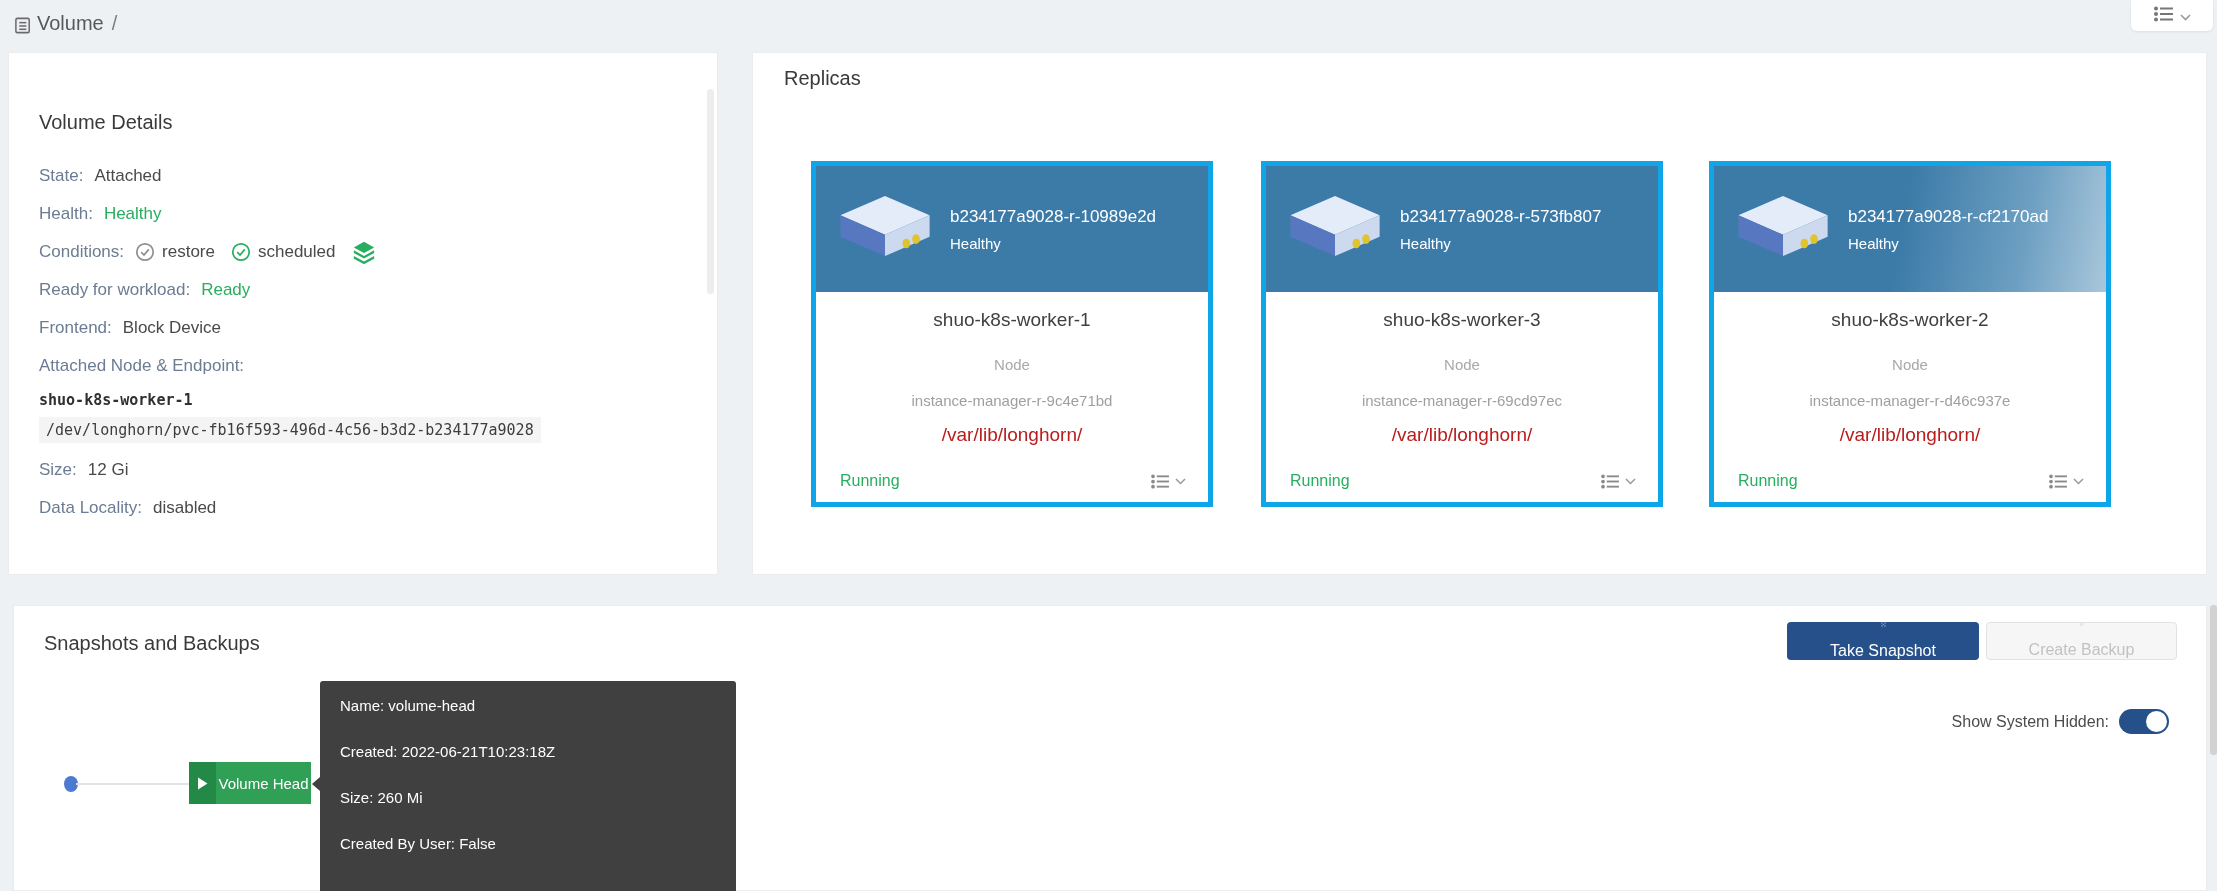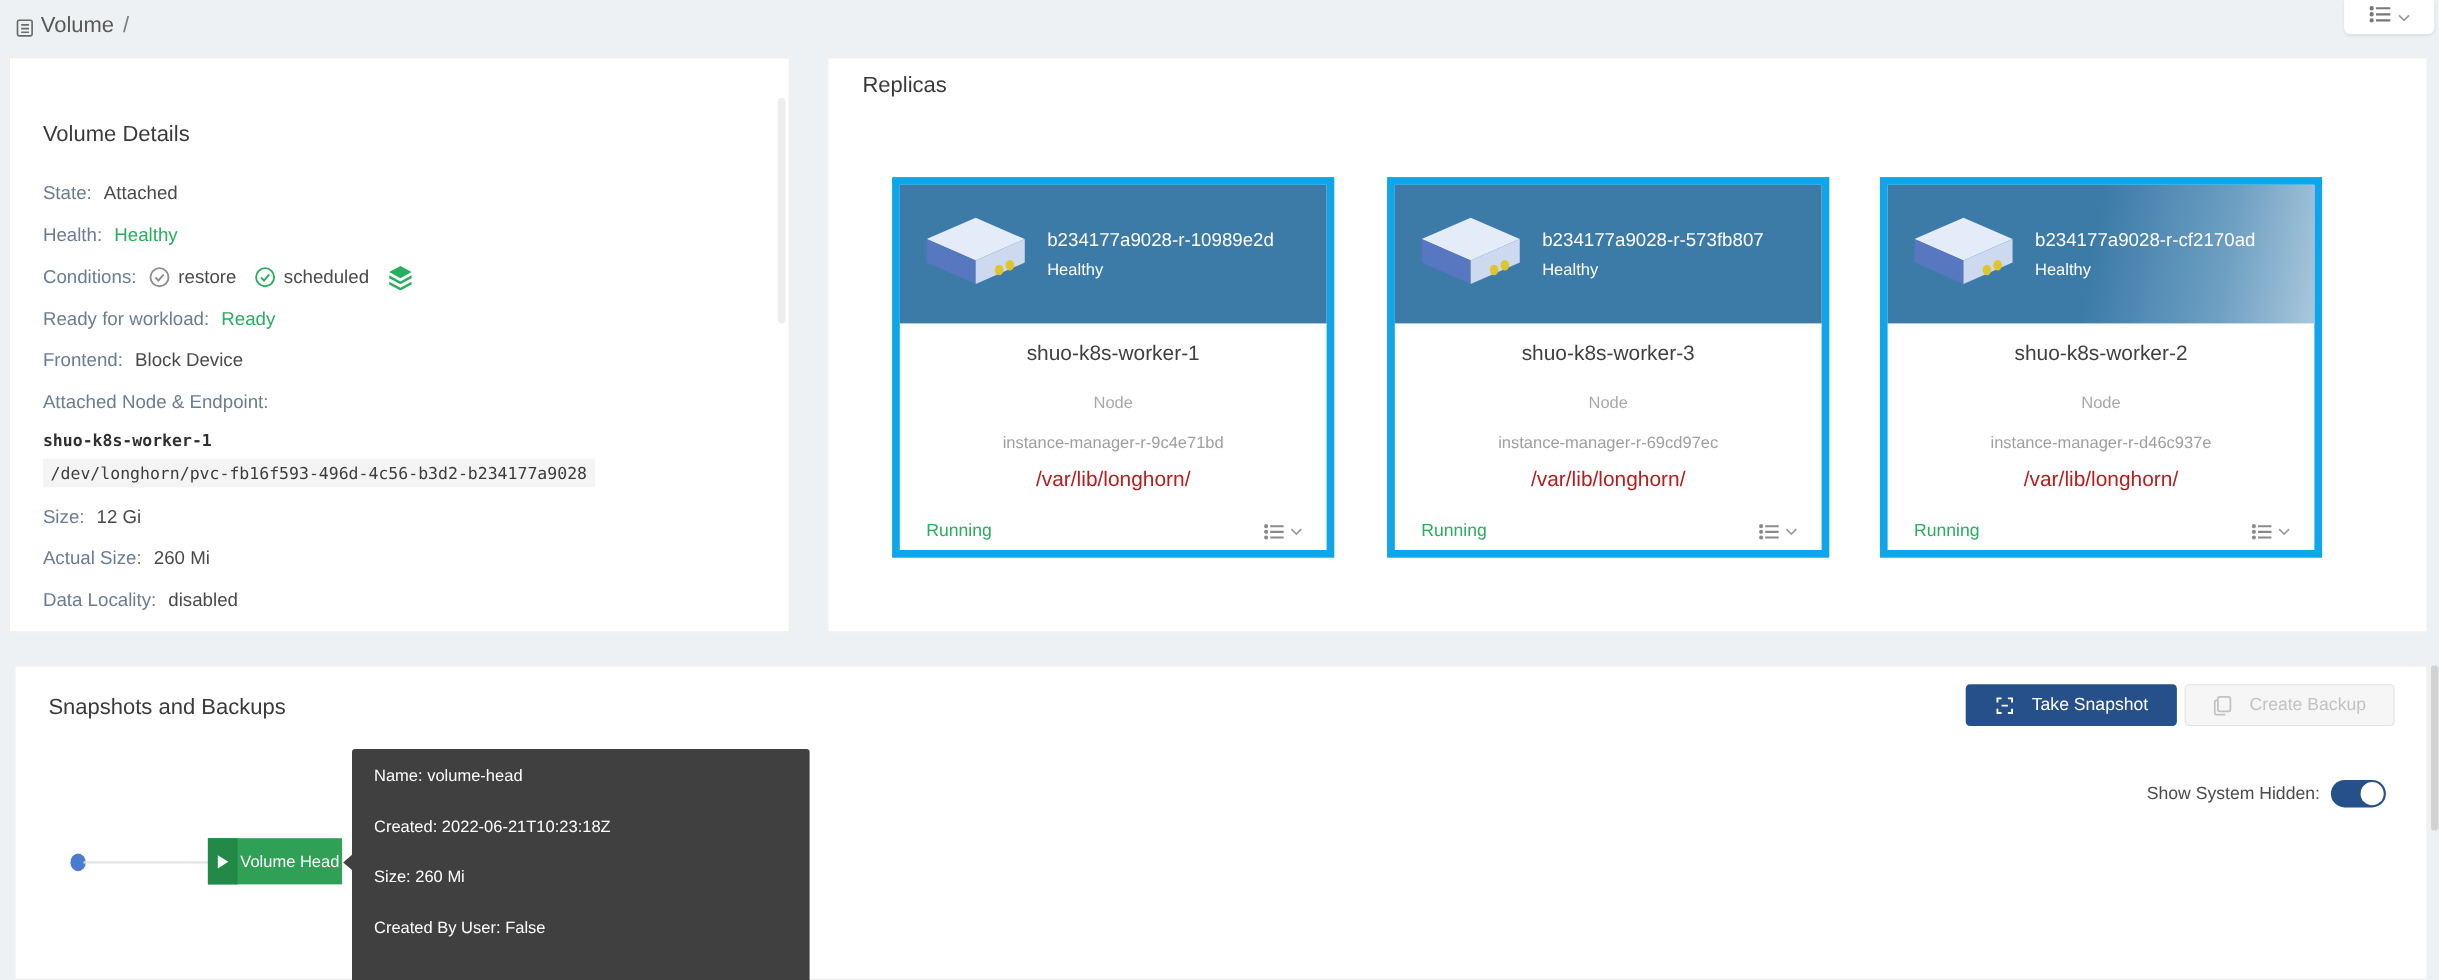--- a/index.html
+++ b/index.html
@@ -30,39 +30,39 @@
   .vd-value{color:#4a4a4a;}
   .vd-green{color:#27ae5f;}
   .cond-item{display:flex;align-items:center;margin-right:16px;color:#4a4a4a;}
   .cond-item svg{margin-right:7px;}
   .mono-line{font-family:"DejaVu Sans Mono","Liberation Mono",monospace;font-size:15px;color:#303030;font-weight:bold;height:30px;display:flex;align-items:center;}
   .mono-path{font-family:"DejaVu Sans Mono","Liberation Mono",monospace;font-size:15px;color:#3d3d3d;background:#f4f4f4;
     padding:4px 7px;display:inline-block;margin:2px 0 8px 0;white-space:nowrap;}
   .vd-scrollthumb{position:absolute;right:3px;top:36px;width:7px;height:205px;background:#ededed;border-radius:4px;}
 
   
-  .rep-card{position:absolute;top:108px;width:402px;height:346px;border:7px solid #0ea5e9;background:#fff;box-sizing:border-box;}
+  .rep-card{position:absolute;top:108px;width:402px;height:346px;border:5px solid #0ea5e9;background:#fff;box-sizing:border-box;}
   .rep-card.c1{left:58px;}  .rep-card.c2{left:508px;}  .rep-card.c3{left:956px;}
   .rep-head{height:126px;background:#3c7ba8;display:flex;align-items:center;padding-left:22px;box-sizing:border-box;}
   .rep-card.c3 .rep-head{background:linear-gradient(100deg,#3c7ba8 48%,#68a and 0);background:linear-gradient(100deg,#3c7ba8 48%,#6d9fc2 78%,#a9c7db 100%);}
   .rep-head-text{margin-left:18px;color:#fff;}
   .rep-name{font-size:17px;line-height:22px;}
   .rep-health{font-size:15px;margin-top:7px;}
   .rep-body{position:relative;height:218px;text-align:center;}
   .rep-node{font-size:19px;color:#404040;padding-top:17px;}
   .rep-node-label{font-size:15px;color:#a8a8a8;margin-top:25px;}
   .rep-im{font-size:15px;color:#9f9f9f;margin-top:19px;}
   .rep-path{font-size:19px;color:#b91c1c;margin-top:15px;}
   .rep-foot{position:absolute;left:24px;right:22px;bottom:20px;display:flex;justify-content:space-between;align-items:center;}
   .rep-status{font-size:16px;color:#27ae5f;}
   .rep-menu{display:flex;align-items:center;gap:5px;cursor:pointer;}
 
   
   .btn{position:absolute;top:16px;height:38px;border-radius:4px;display:flex;align-items:center;justify-content:center;
-    font-size:16px;box-sizing:border-box;cursor:pointer;gap:15px;}
+    font-size:16px;box-sizing:border-box;cursor:pointer;gap:15px;flex-direction:column;}
   .btn-snap{left:1773px;width:192px;background:#26508a;color:#fff;}
   .btn-backup{left:1972px;width:191px;background:#f6f6f6;color:#c2c2c2;border:1px solid #e2e2e2;cursor:default;}
   .ssh-row{position:absolute;top:103px;right:37px;display:flex;align-items:center;gap:10px;}
   .ssh-label{font-size:16px;color:#4c4c4c;}
   .toggle{width:50px;height:25px;border-radius:13px;background:#26508a;position:relative;cursor:pointer;}
   .toggle .knob{position:absolute;top:2px;right:2px;width:21px;height:21px;border-radius:50%;background:#fff;}
 
   .tl-dot{position:absolute;left:50px;top:170px;width:14px;height:16px;border-radius:50%;background:#4b7bd1;}
   .tl-line{position:absolute;left:62px;top:177px;width:114px;height:2px;background:#e3e3e3;}
   .vh-btn{position:absolute;left:175px;top:156px;width:122px;height:42px;background:#2fa055;display:flex;align-items:stretch;cursor:pointer;}
@@ -157,24 +157,20 @@
         <span class="vd-value">Block Device</span>
       </div>
       <div class="vd-row">
         <span class="vd-label">Attached Node &amp; Endpoint:</span>
       </div>
       <div class="mono-line">shuo-k8s-worker-1</div>
       <div><span class="mono-path">/dev/longhorn/pvc-fb16f593-496d-4c56-b3d2-b234177a9028</span></div>
       <div class="vd-row">
         <span class="vd-label">Size:</span>
         <span class="vd-value">12 Gi</span>
-      </div>
-      <div class="vd-row">
-        <span class="vd-label">Actual Size:</span>
-        <span class="vd-value">260 Mi</span>
       </div>
       <div class="vd-row">
         <span class="vd-label">Data Locality:</span>
         <span class="vd-value">disabled</span>
       </div>
       <div class="vd-row" style="margin-top:2px;">
         
         
       </div>
     </div>

